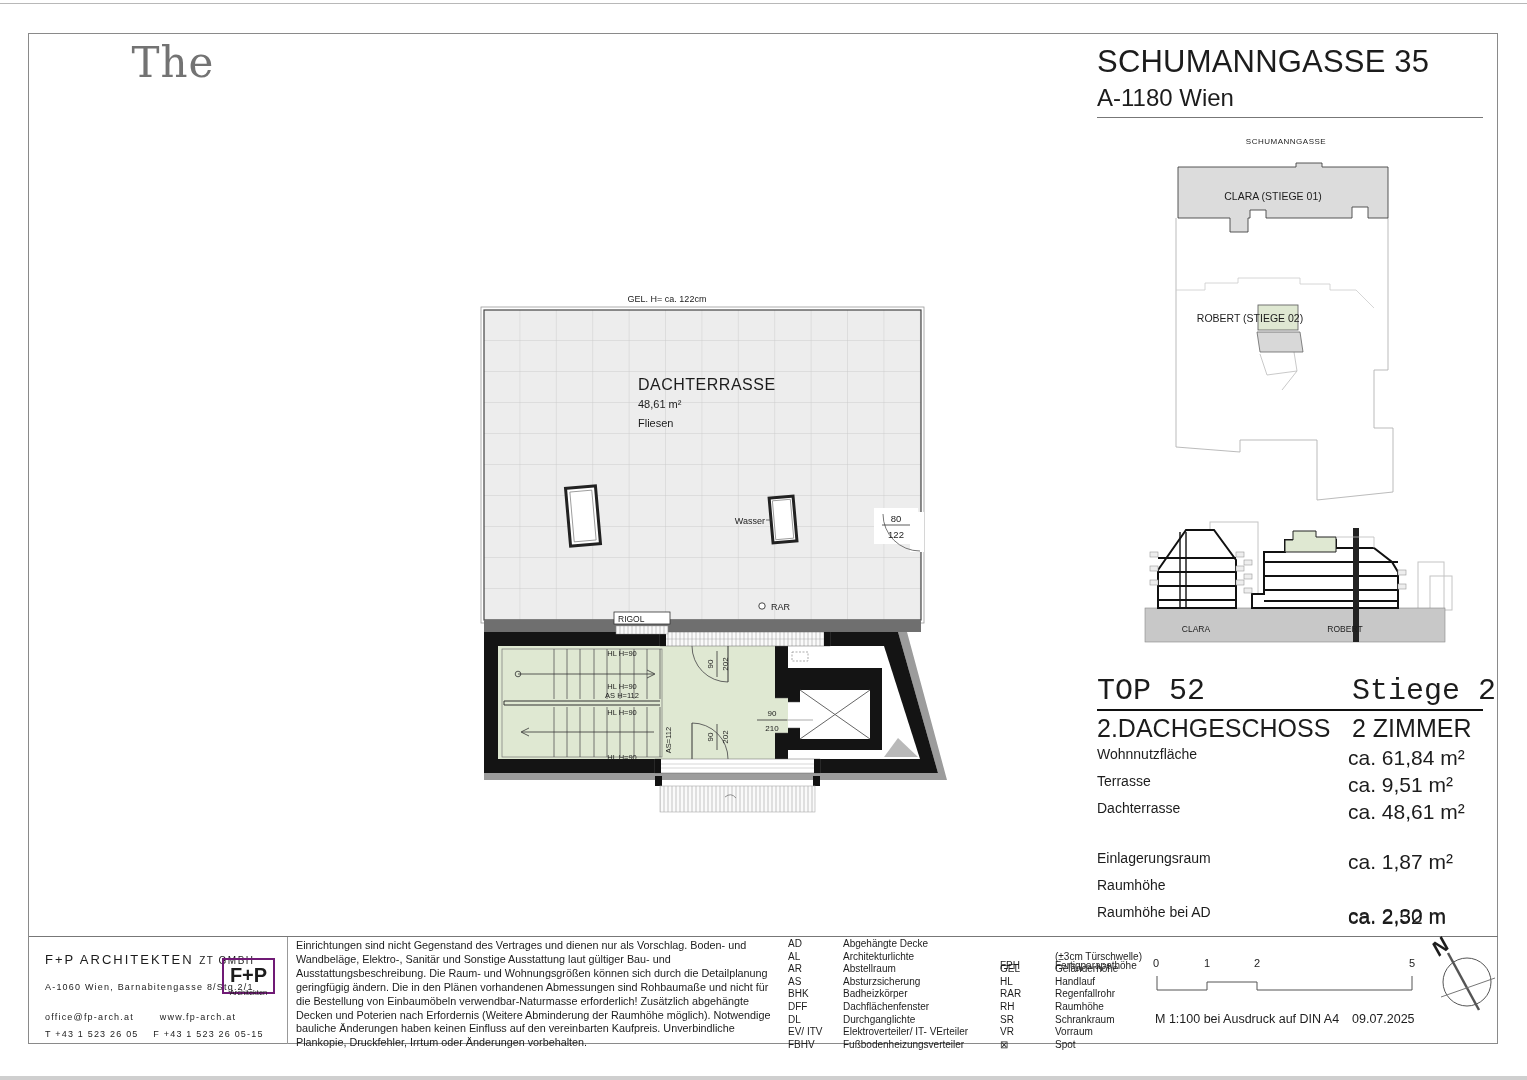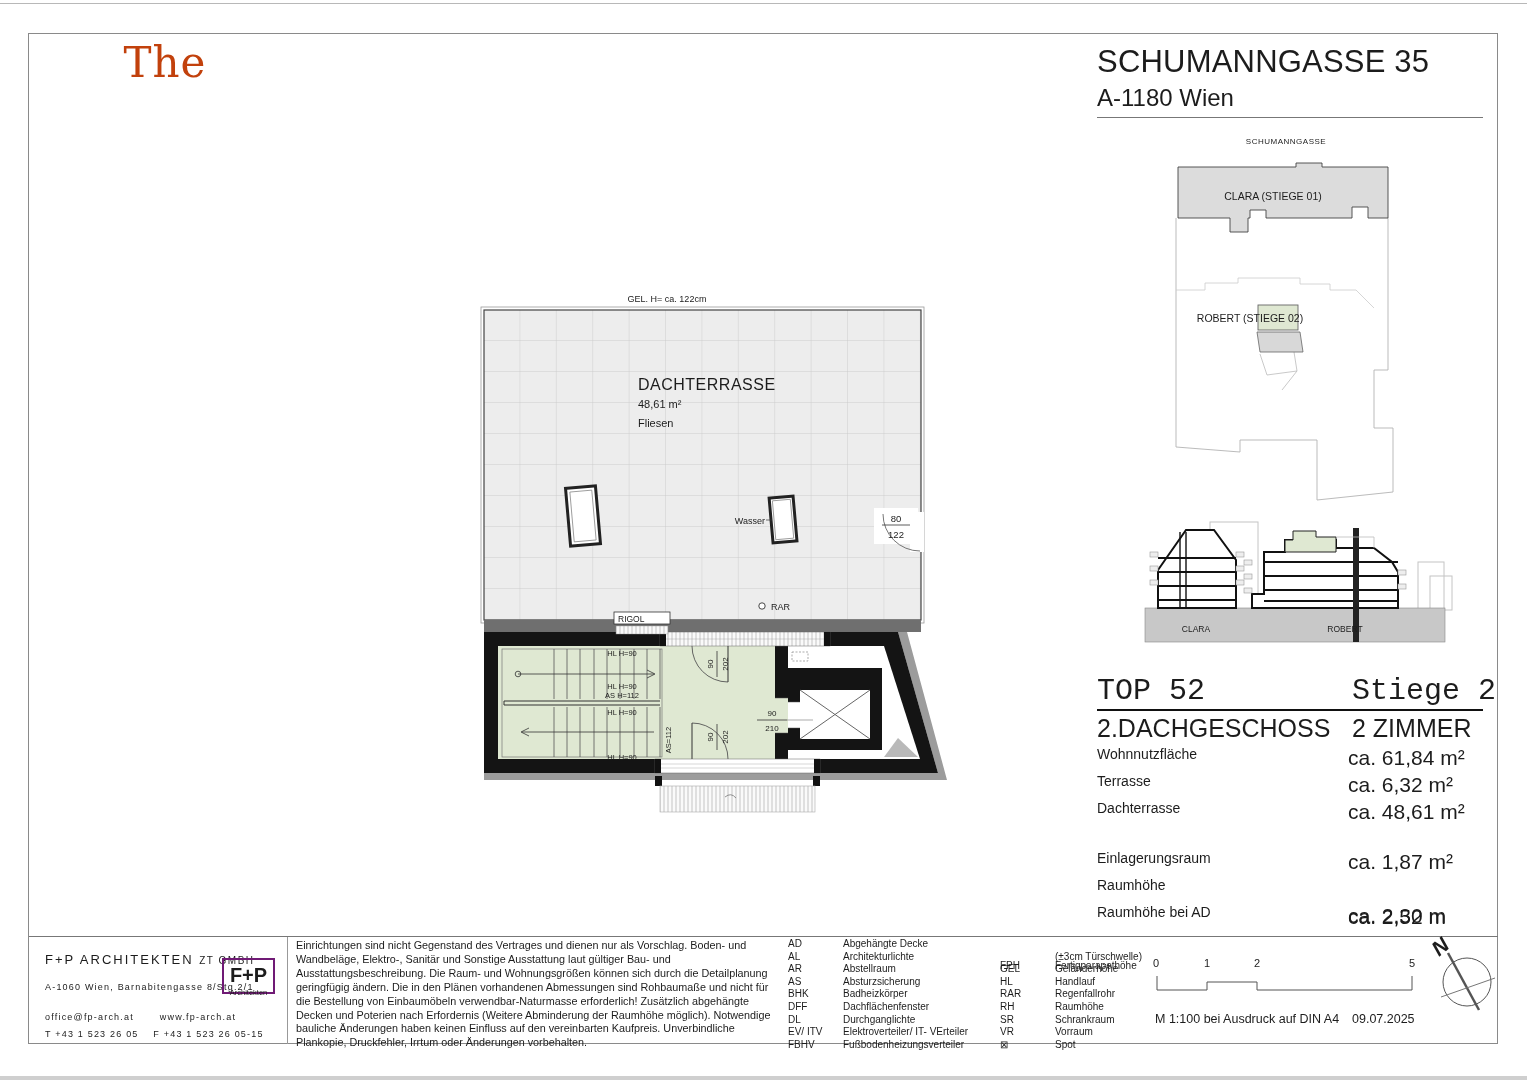--- a/index.html
+++ b/index.html
@@ -3,22 +3,22 @@
 <meta charset="utf-8">
 <style>
   html,body{margin:0;padding:0;}
   body{width:1527px;height:1080px;background:#ffffff;position:relative;overflow:hidden;
        font-family:"Liberation Sans",sans-serif;color:#1c1c1c;}
   .abs{position:absolute;}
   #topline{left:0;top:3px;width:1527px;height:1px;background:#b8b8b8;}
   #frame{left:28px;top:33px;width:1470px;height:1011px;border:1px solid #8a8a8a;box-sizing:border-box;}
   #bottomstrip{left:0;top:1076px;width:1527px;height:4px;background:#cfcfcf;}
   
-  #logo{left:30px;top:42px;width:270px;text-align:center;color:#c2410c;
-        font-family:"DejaVu Serif",serif;line-height:1.0;letter-spacing:1px;}
+  #logo{left:30px;top:42px;width:270px;text-align:center;color:#737373;
+        font-family:"DejaVu Serif",serif;line-height:1.0;letter-spacing:1px;padding-left:8px;}
   #logo .l1{font-size:42px;}
   #logo .l2{font-size:46px;margin-top:-4px;}
   
   #hdr-title{left:1097px;top:44px;font-size:31px;letter-spacing:.2px;}
   #hdr-sub{left:1097px;top:84px;font-size:24px;}
   #hdr-rule{left:1097px;top:117px;width:386px;height:1px;background:#777;}
   
   .big{font-size:30px;font-family:Liberation Mono, monospace;}
   .mid{font-size:25px;}
   .row-lab{left:1097px;font-size:14px;}
@@ -106,21 +106,21 @@
 
 <div class="abs big" style="left:1097px;top:674px">TOP 52</div>
 <div class="abs big" style="left:1352px;top:674px">Stiege 2</div>
 <div id="unit-rule" class="abs"></div>
 <div class="abs mid" style="left:1097px;top:714px">2.DACHGESCHOSS</div>
 <div class="abs mid" style="left:1352px;top:714px">2 ZIMMER</div>
 
 <div class="abs row-lab" style="top:746px">Wohnnutzfläche</div>
 <div class="abs row-val" style="top:746px">ca. 61,84 m²</div>
 <div class="abs row-lab" style="top:773px">Terrasse</div>
-<div class="abs row-val" style="top:773px">ca. 6,32 m²</div>
+<div class="abs row-val" style="top:773px">ca. 9,51 m²</div>
 <div class="abs row-lab" style="top:800px">Dachterrasse</div>
 <div class="abs row-val" style="top:800px">ca. 48,61 m²</div>
 
 <div class="abs row-lab" style="top:850px">Einlagerungsraum</div>
 <div class="abs row-val" style="top:850px">ca. 1,87 m²</div>
 <div class="abs row-lab" style="top:877px">Raumhöhe</div>
 <div class="abs row-val" style="top:905px">ca. 2,52 m</div>
 <div class="abs row-lab" style="top:904px">Raumhöhe bei AD</div>
 <div class="abs row-val" style="top:904px">ca. 2,30 m</div>
 

